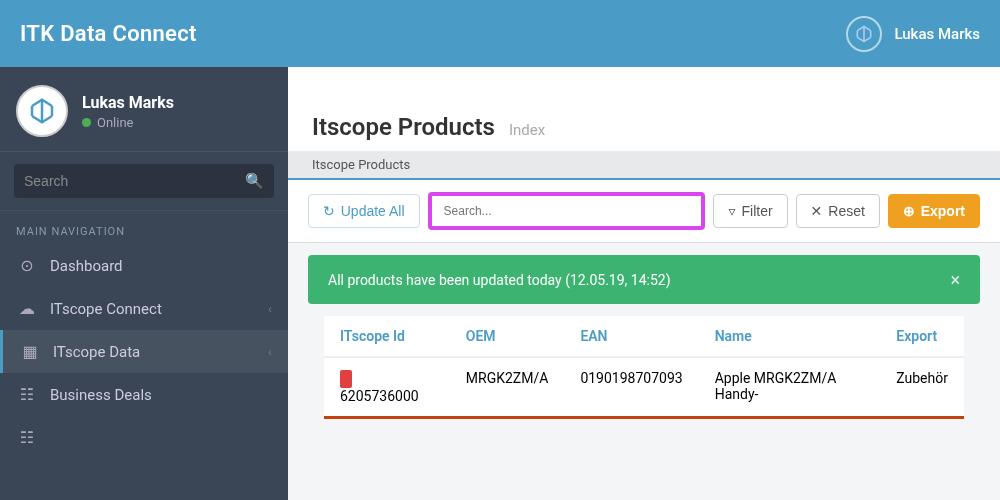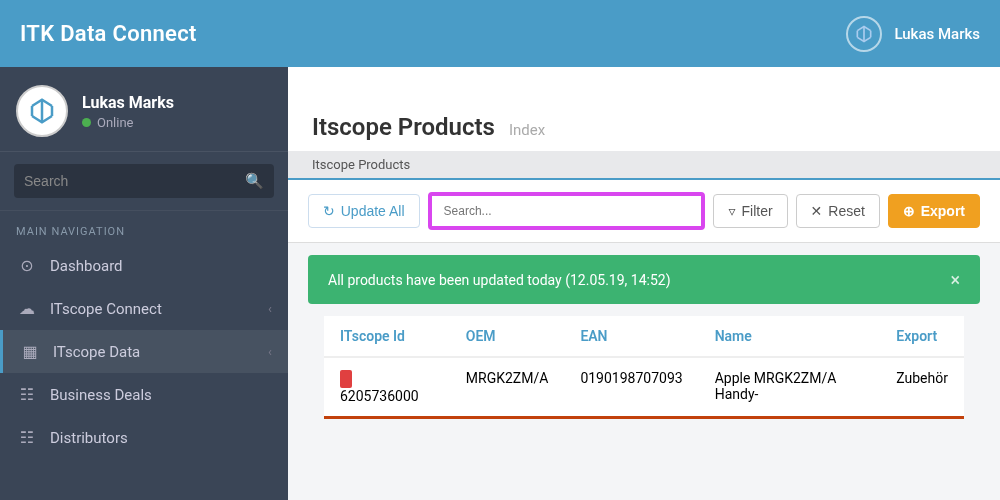--- a/index.html
+++ b/index.html
@@ -389,21 +389,20 @@
       <span class="nav-item-chevron">‹</span>
     </div>
 
     <div class="nav-item">
       <span class="nav-item-icon">☷</span>
       <span class="nav-item-label">Business Deals</span>
     </div>
 
     <div class="nav-item">
       <span class="nav-item-icon">☷</span>
-      <span class="nav-item-label">Distributors</span>
     </div>
 
   </aside>
 
   <main class="content">
 
     <div class="content-header">
       <div class="content-title-row">
         <span class="content-title">Itscope Products</span>
         <span class="content-subtitle">Index</span>

